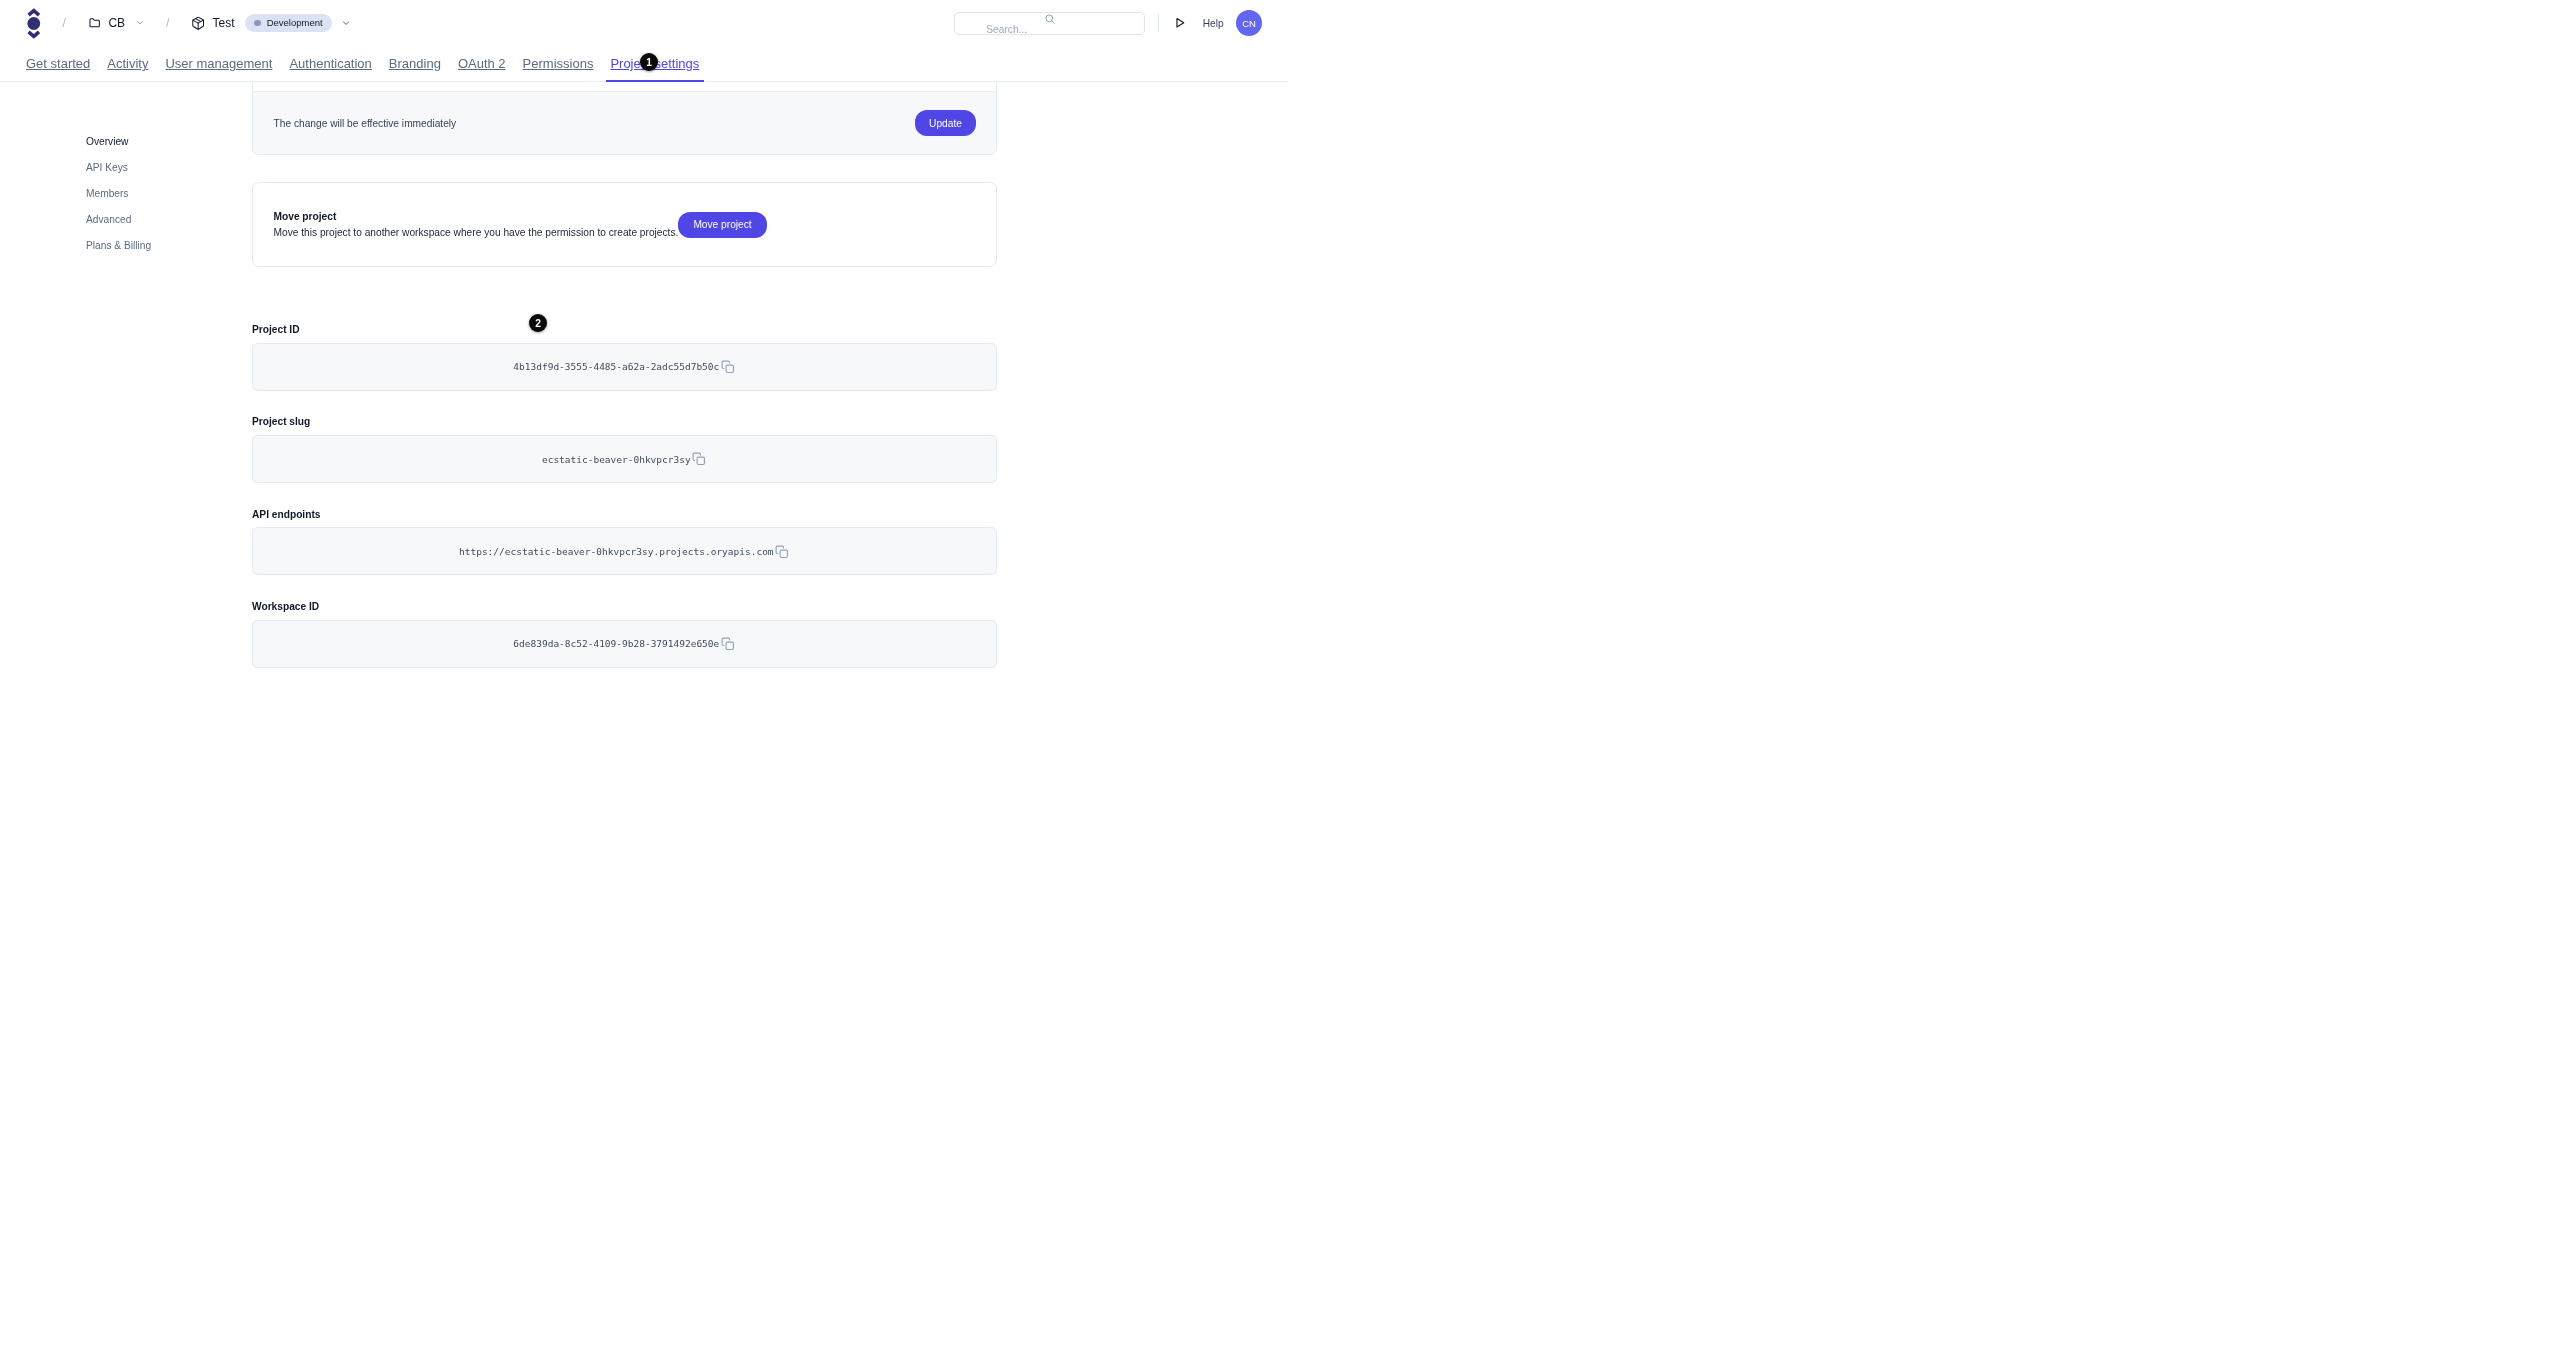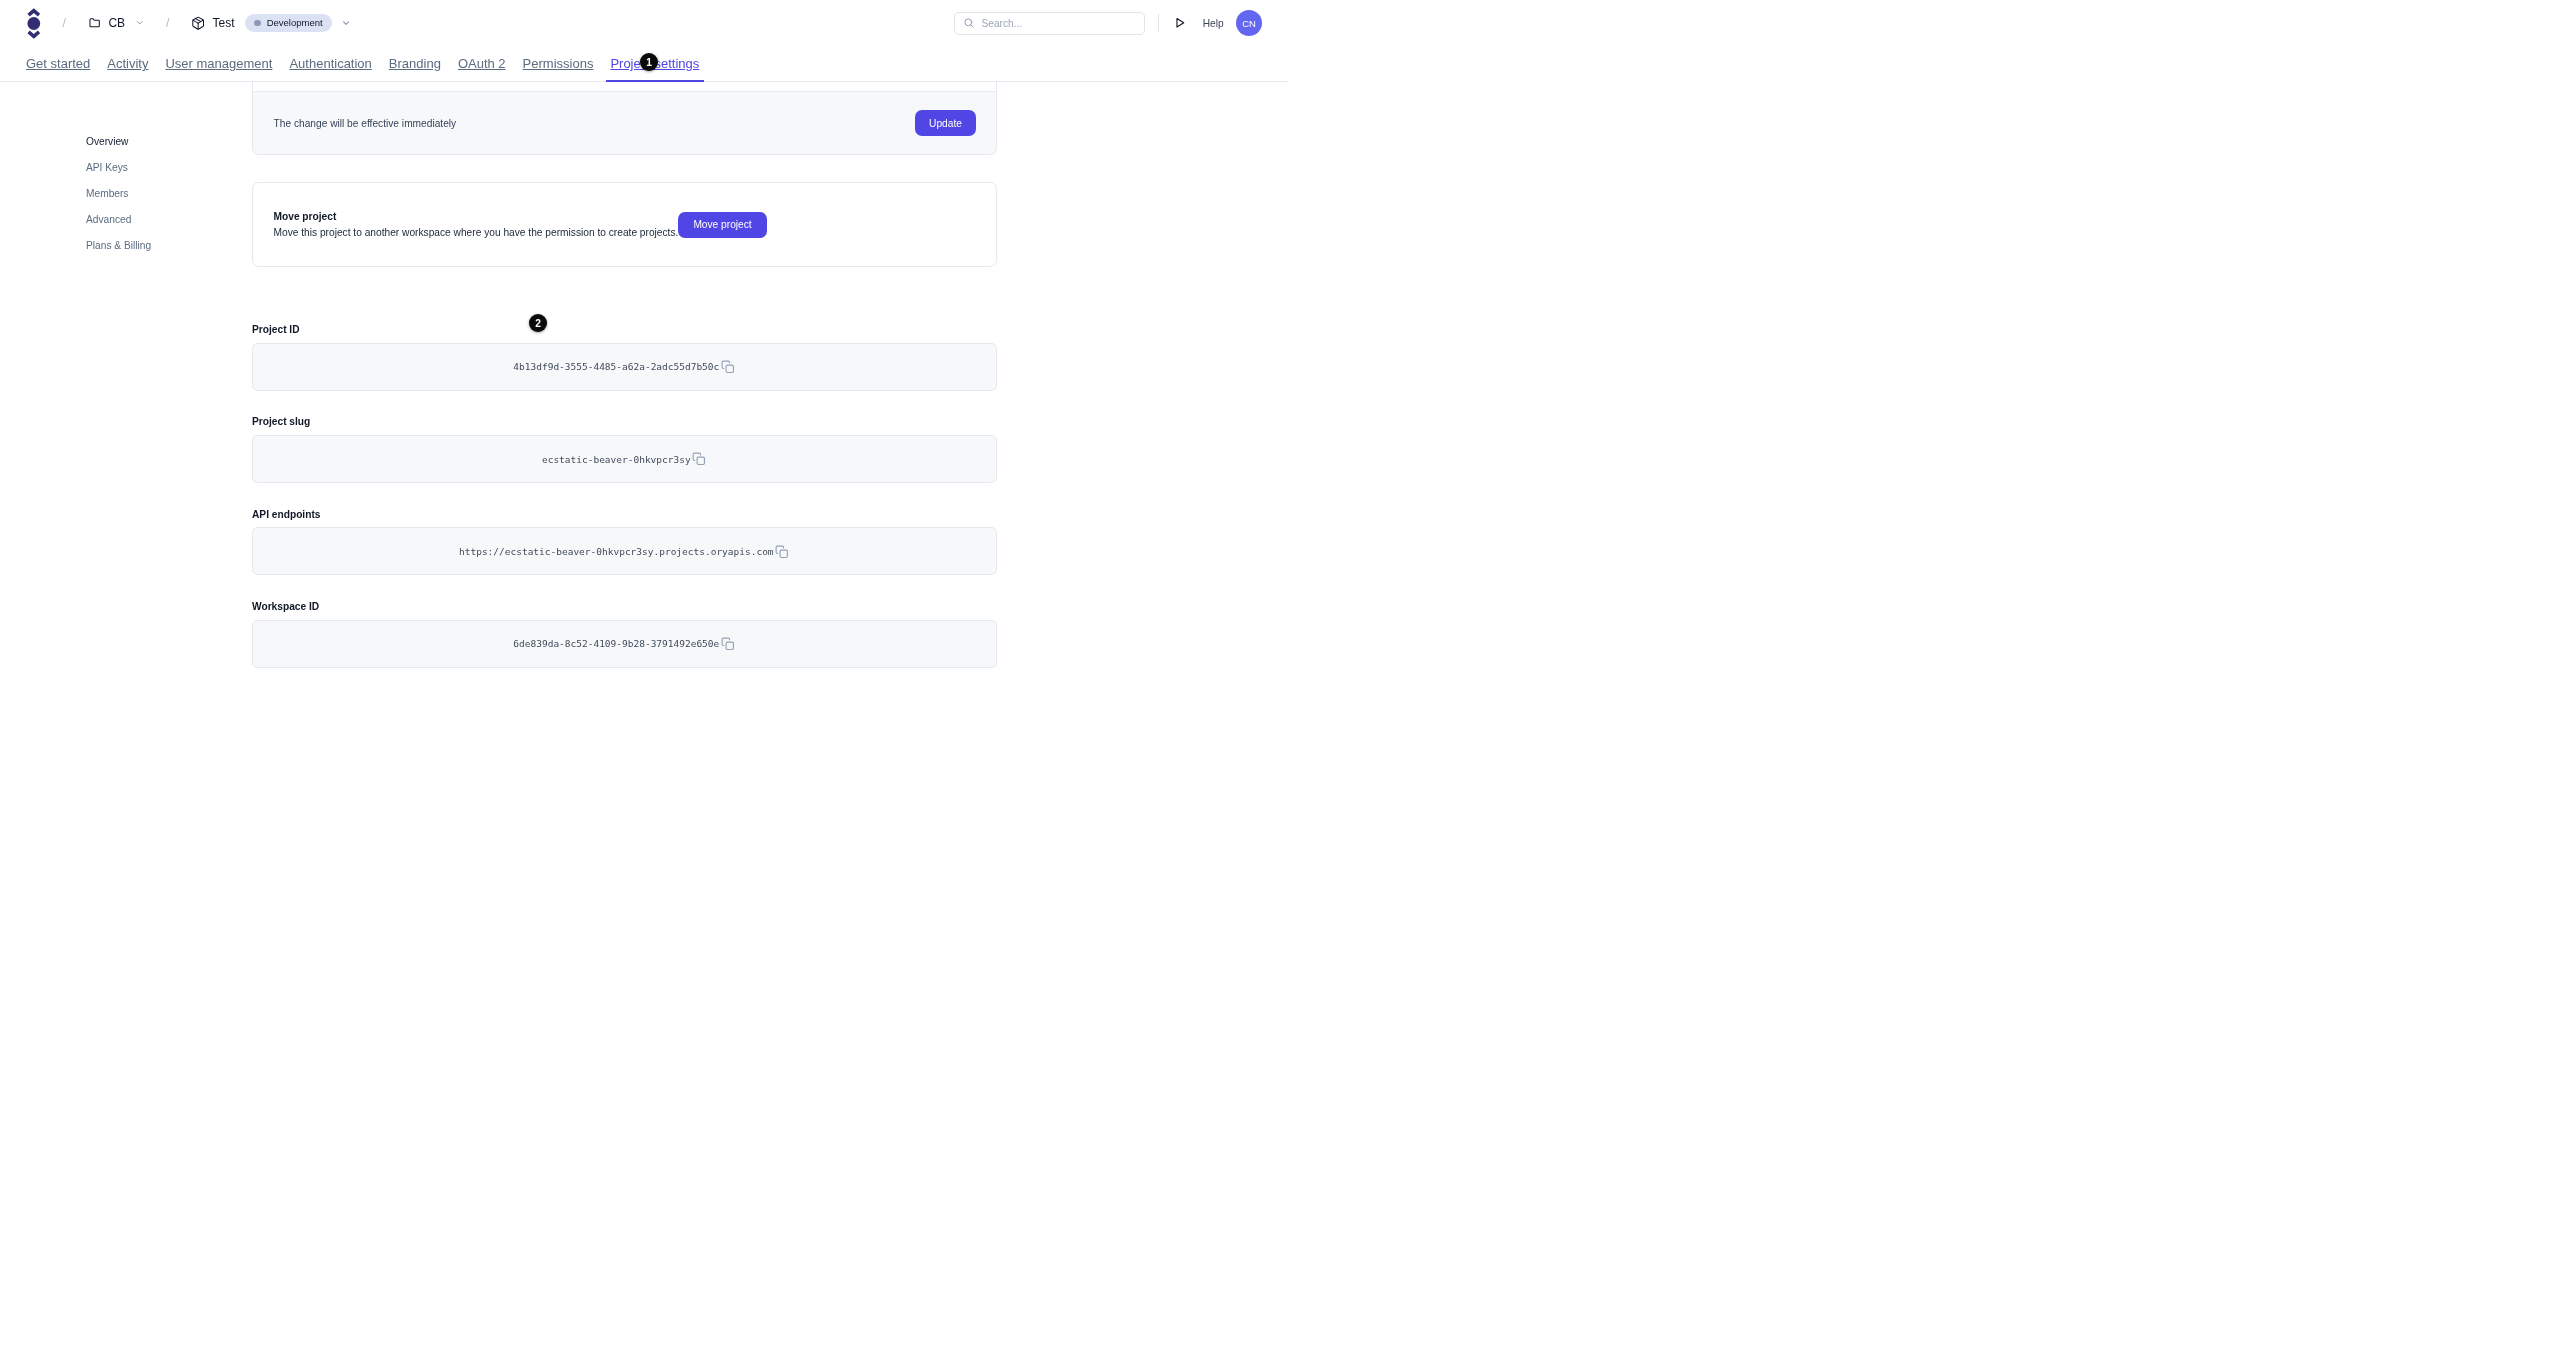--- a/index.html
+++ b/index.html
@@ -13,21 +13,21 @@
   .crumb-group { display: flex; align-items: center; cursor: pointer; }
   .crumb-sep { color: #b0bccc; font-size: 12.3px; margin: 0 22px; font-weight: 400; }
   .crumb-label { font-size: 12px; color: #0f172a; font-weight: 500; margin: 0 2.7px 0 6.8px; }
   .chev { display: inline-flex; margin-left: 6.8px; }
   .env-badge { display: inline-flex; align-items: center; height: 18.4px; padding: 0 8.9px;
     border-radius: 9.5px; background: #dbe2f3; margin-left: 8.2px; }
   .env-dot { width: 6.8px; height: 6.8px; border-radius: 50%; background: #8b99b5; margin-right: 5.5px; }
   .env-text { font-size: 9.5px; color: #111827; font-weight: 500; }
   .header-spacer { flex: 1; }
   .search-box { display: flex; align-items: center; width: 191px; height: 23px;
-    border: 1px solid #dfe5ec; border-radius: 4.8px; padding: 0 8.2px; background: #fff; margin-right: 13.6px; }
+    border: 1px solid #dfe5ec; border-radius: 4.8px; padding: 0 8.2px; background: #fff; margin-right: 13.6px; flex-direction: column; }
   .search-box input { border: none; outline: none; flex: 1; font-size: 10.2px;
     font-family: "Liberation Sans", sans-serif; color: #334155; margin-left: 6.8px; background: transparent; }
   .search-box input::placeholder { color: #9aa7b8; }
   .v-divider { width: 0.7px; height: 18.4px; background: #dde3ea; margin-right: 14.3px; }
   .play-btn { display: flex; align-items: center; margin-right: 15.7px; cursor: pointer; background: none; border: none; }
   .help-link { font-size: 10.2px; color: #3a4656; margin-right: 12.3px; cursor: pointer; }
   .avatar { width: 26px; height: 26px; border-radius: 50%; background: #6366f1; color: #fff;
     font-size: 9.5px; font-weight: 500; display: flex; align-items: center; justify-content: center; cursor: pointer; }
 
   
@@ -47,21 +47,21 @@
 
   
   .content { position: absolute; left: 252px; top: 82px; width: 745px; }
 
   .update-card { height: 73px; border: 0.7px solid #e4e9f0; border-top: none;
     border-radius: 0 0 6.8px 6.8px; overflow: hidden; background: #fff; }
   .update-card .white-strip { height: 10.2px; background: #fff; border-bottom: 0.7px solid #e7ecf2; }
   .update-card .card-footer { height: 62px; background: #f7f8fa; display: flex;
     align-items: center; justify-content: space-between; padding: 0 20.5px; }
   .footer-msg { font-size: 10.2px; color: #36445a; }
-  .btn-primary { background: #4f46e5; color: #fff; border: none; border-radius: 7px;
+  .btn-primary { background: #4f46e5; color: #fff; border: none; border-radius: 12px;
     height: 26px; padding: 0 13.6px; font-size: 10.2px; font-weight: 500;
     font-family: "Liberation Sans", sans-serif; cursor: pointer; }
 
   .move-card { margin-top: 27px; height: 85px; border: 0.7px solid #e4e9f0; border-radius: 6.8px;
     background: #fff; display: flex; align-items: center; justify-content: flex-start; padding: 0 20.5px; }
   .move-title { font-size: 10.2px; font-weight: 700; color: #111827; margin-bottom: 5.5px; }
   .move-desc { font-size: 10.2px; color: #212c3d; }
 
   .fields { margin-top: 56px; }
   .field-group { margin-top: 24.5px; }

